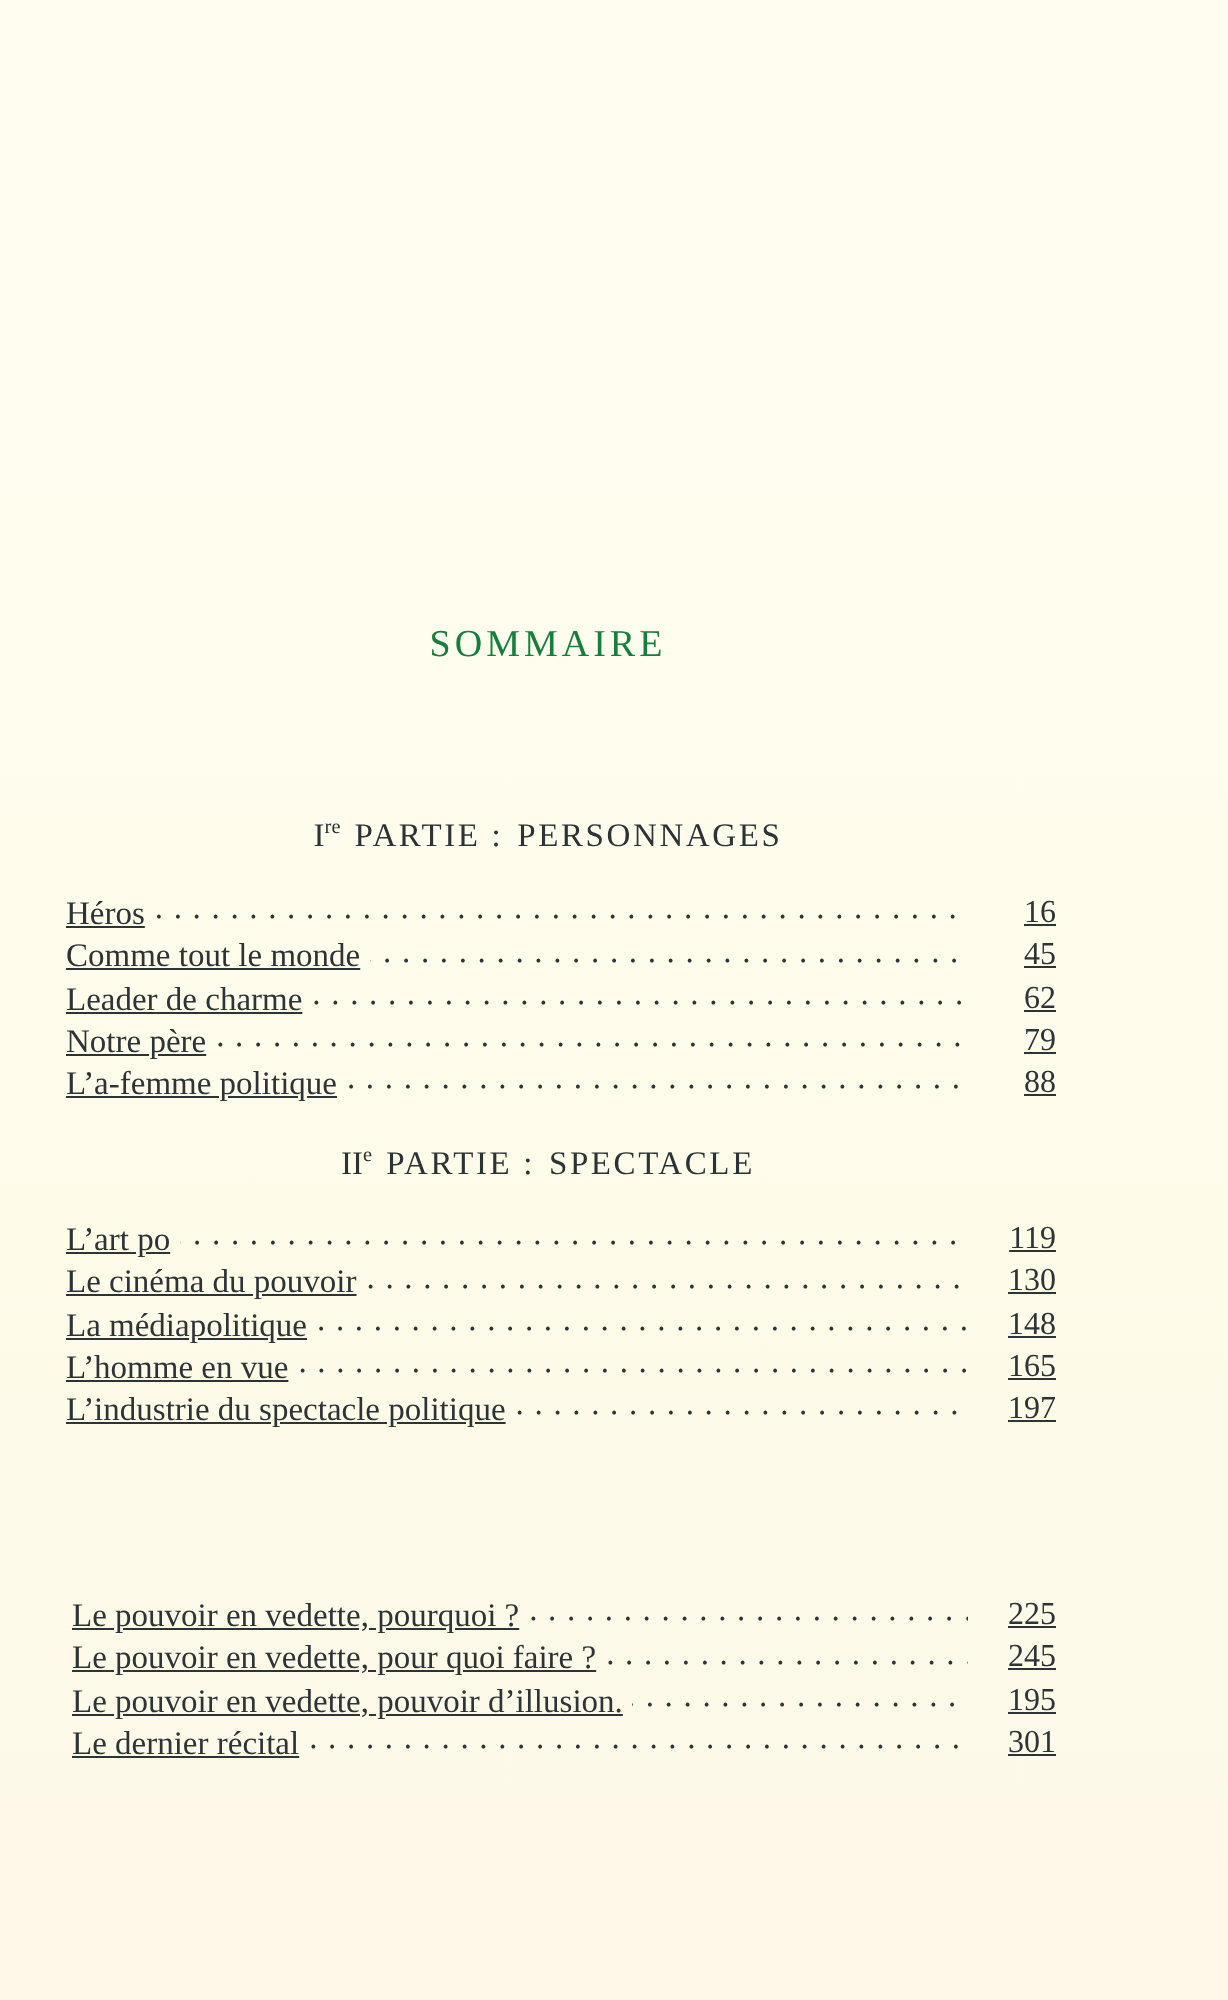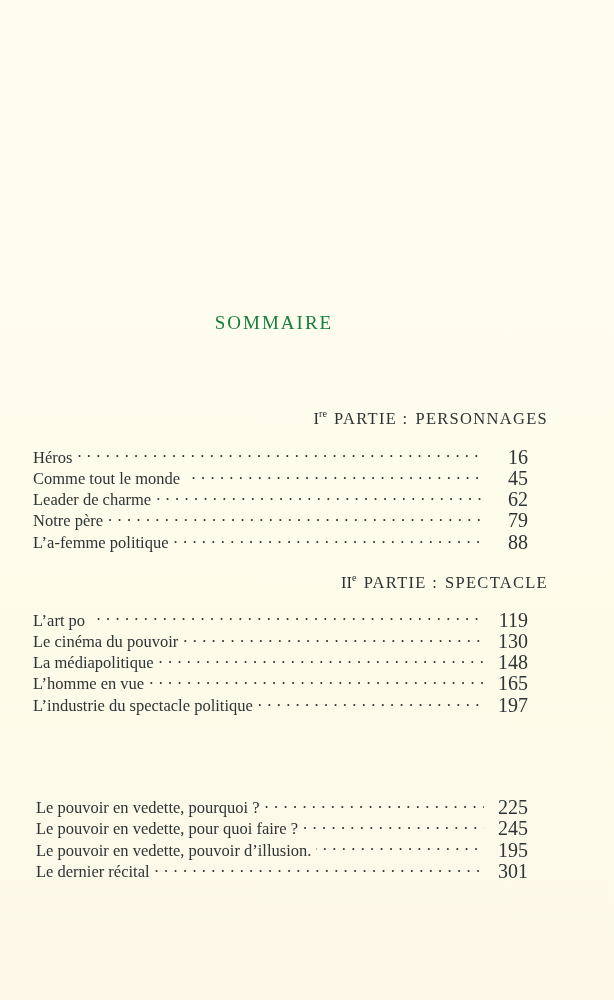--- a/index.html
+++ b/index.html
@@ -41,21 +41,21 @@
     position: absolute;
     left: 0;
     width: 614px;
   }
   .section-1 { top: 408px; }
   .section-2 { top: 572px; }
   .section-3 { top: 780px; }
 
   .part-heading {
     width: 548px;
-    text-align: right;
+    text-align: center;
     font-size: 16.5px;
     letter-spacing: 1.3px;
     color: #2b3335;
     white-space: nowrap;
   }
   .part-heading .numeral {
     letter-spacing: 0;
   }
   .part-heading sup {
     font-size: 0.62em;
@@ -69,25 +69,26 @@
 
   .entries {
     margin-top: 18px;
     padding: 0 86px 0 33px;
   }
   .section-2 .entries { margin-top: 17px; }
   .section-3 .entries { margin-top: 17px; padding-left: 36px; }
 
   .entry {
     display: flex;
-    align-items: flex-start;
+    align-items: center;
     font-size: 16.5px;
     line-height: 21.3px;
     color: #2d3436;
     white-space: nowrap;
+    text-decoration: underline;
   }
 
   .entry-title {
     flex: 0 0 auto;
   }
   .entry-gap {
     flex: 0 0 auto;
     width: 5px;
   }
   .entry-leader {
@@ -107,21 +108,21 @@
     color: #2d3436;
   }
   .entry-leader.tight::after {
     left: -3px;
   }
   .entry-page {
     flex: 0 0 auto;
     width: 34px;
     text-align: right;
     margin-left: 10px;
-    font-size: 20px;
+    font-size: 16px;
     color: #2d3436;
   }
 </style>
 </head>
 <body>
 
 <div class="page">
 
   <div class="sommaire-title">SOMMAIRE</div>
 

